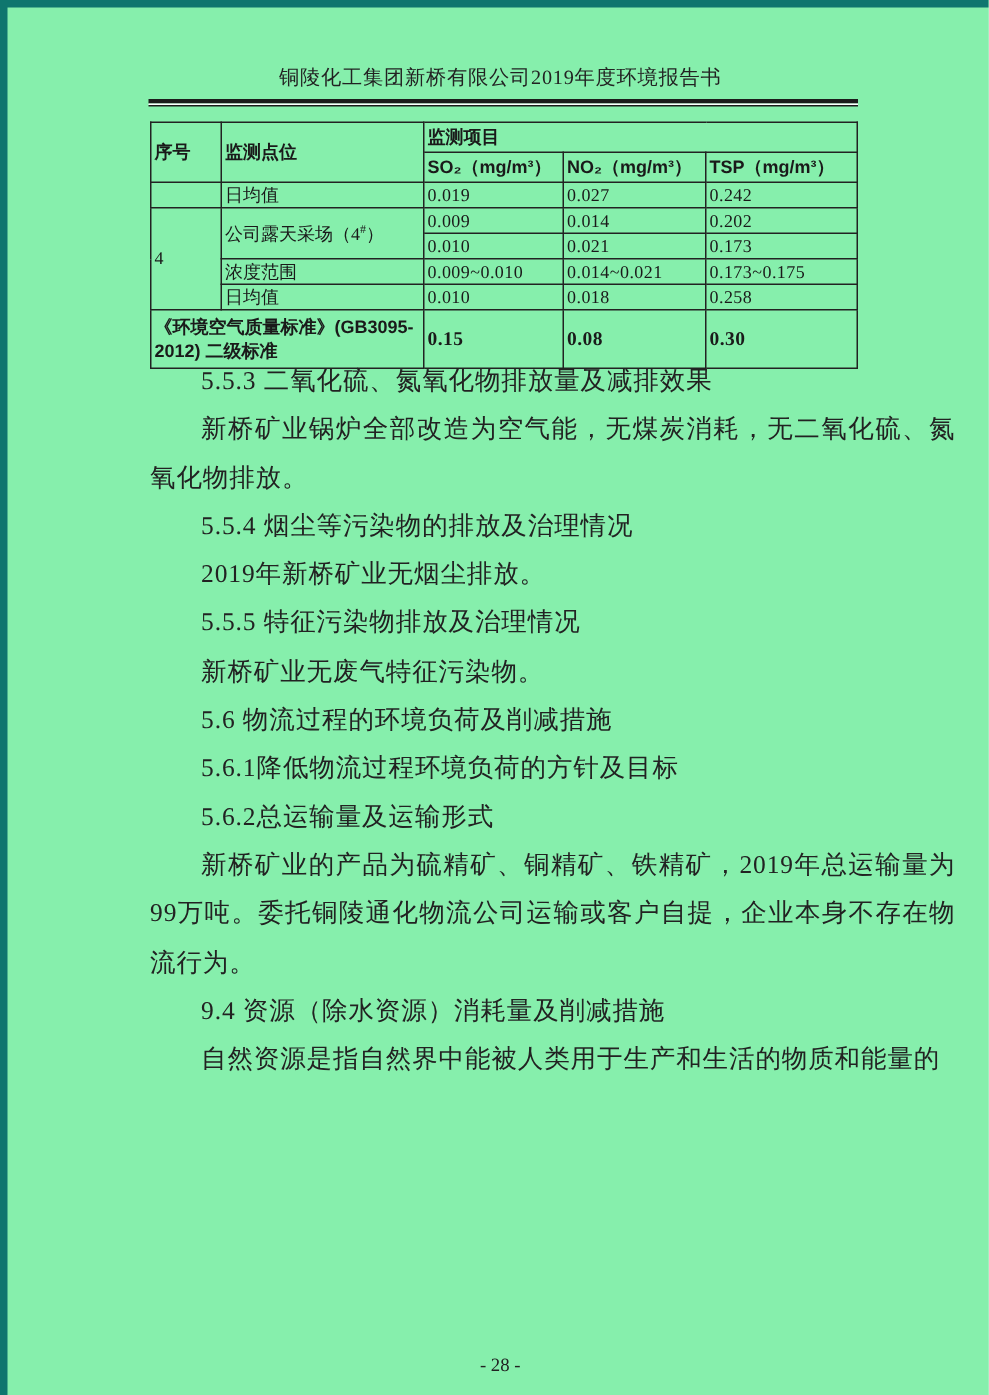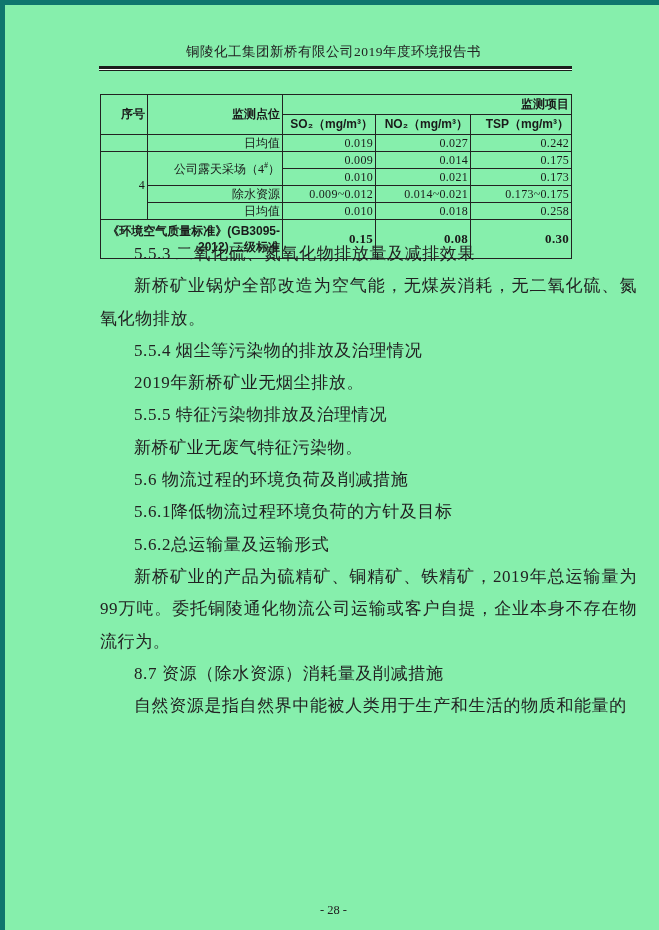--- a/index.html
+++ b/index.html
@@ -27,23 +27,22 @@
   .header-rule{position:absolute;top:61px;left:94px;width:473px;}
   .header-rule .thick{height:3px;background:#1c1c1c;}
   .header-rule .gap{height:1px;background:#ffffff;}
   .header-rule .thin{height:1px;background:#1c1c1c;}
   
   table.monitor{
     position:absolute;top:76px;left:95px;
     width:471px;
     border-collapse:collapse;
     table-layout:fixed;
-    text-align:right;
+    text-align:left;
     font-size:12px;
-    margin-top:13px;
   }
   table.monitor td{
     border:1px solid #222;
     padding:0 2px;
     height:16px;
     line-height:1.25;
     overflow:hidden;
   }
   table.monitor .hd{
     font-family:"Liberation Sans","DejaVu Sans",sans-serif;
@@ -124,30 +123,30 @@
         <td>日均值</td>
         <td class="val">0.019</td>
         <td class="val">0.027</td>
         <td class="val">0.242</td>
       </tr>
       <tr>
         <td rowspan="4" class="val">4</td>
         <td rowspan="2"><span>公司露天采场（4</span><sup>#</sup><span>）</span></td>
         <td class="val">0.009</td>
         <td class="val">0.014</td>
-        <td class="val">0.175</td>
+        <td class="val">0.202</td>
       </tr>
       <tr>
         <td class="val">0.010</td>
         <td class="val">0.021</td>
         <td class="val">0.173</td>
       </tr>
       <tr>
-        <td>除水资源</td>
-        <td class="val">0.009~0.012</td>
+        <td>浓度范围</td>
+        <td class="val">0.009~0.010</td>
         <td class="val">0.014~0.021</td>
         <td class="val">0.173~0.175</td>
       </tr>
       <tr>
         <td>日均值</td>
         <td class="val">0.010</td>
         <td class="val">0.018</td>
         <td class="val">0.258</td>
       </tr>
       <tr class="std">
@@ -163,19 +162,19 @@
     <p>5.5.3 二氧化硫、氮氧化物排放量及减排效果</p>
     <p>新桥矿业锅炉全部改造为空气能，无煤炭消耗，无二氧化硫、氮氧化物排放。</p>
     <p>5.5.4 烟尘等污染物的排放及治理情况</p>
     <p>2019年新桥矿业无烟尘排放。</p>
     <p>5.5.5 特征污染物排放及治理情况</p>
     <p>新桥矿业无废气特征污染物。</p>
     <p>5.6 物流过程的环境负荷及削减措施</p>
     <p>5.6.1降低物流过程环境负荷的方针及目标</p>
     <p>5.6.2总运输量及运输形式</p>
     <p>新桥矿业的产品为硫精矿、铜精矿、铁精矿，2019年总运输量为99万吨。委托铜陵通化物流公司运输或客户自提，企业本身不存在物流行为。</p>
-    <p>8.7 资源（除水资源）消耗量及削减措施</p>
+    <p>9.4 资源（除水资源）消耗量及削减措施</p>
     <p>自然资源是指自然界中能被人类用于生产和生活的物质和能量的</p>
   </div>
 
   <div class="page-footer">- 28 -</div>
 
 </div>
 
 </body></html>

